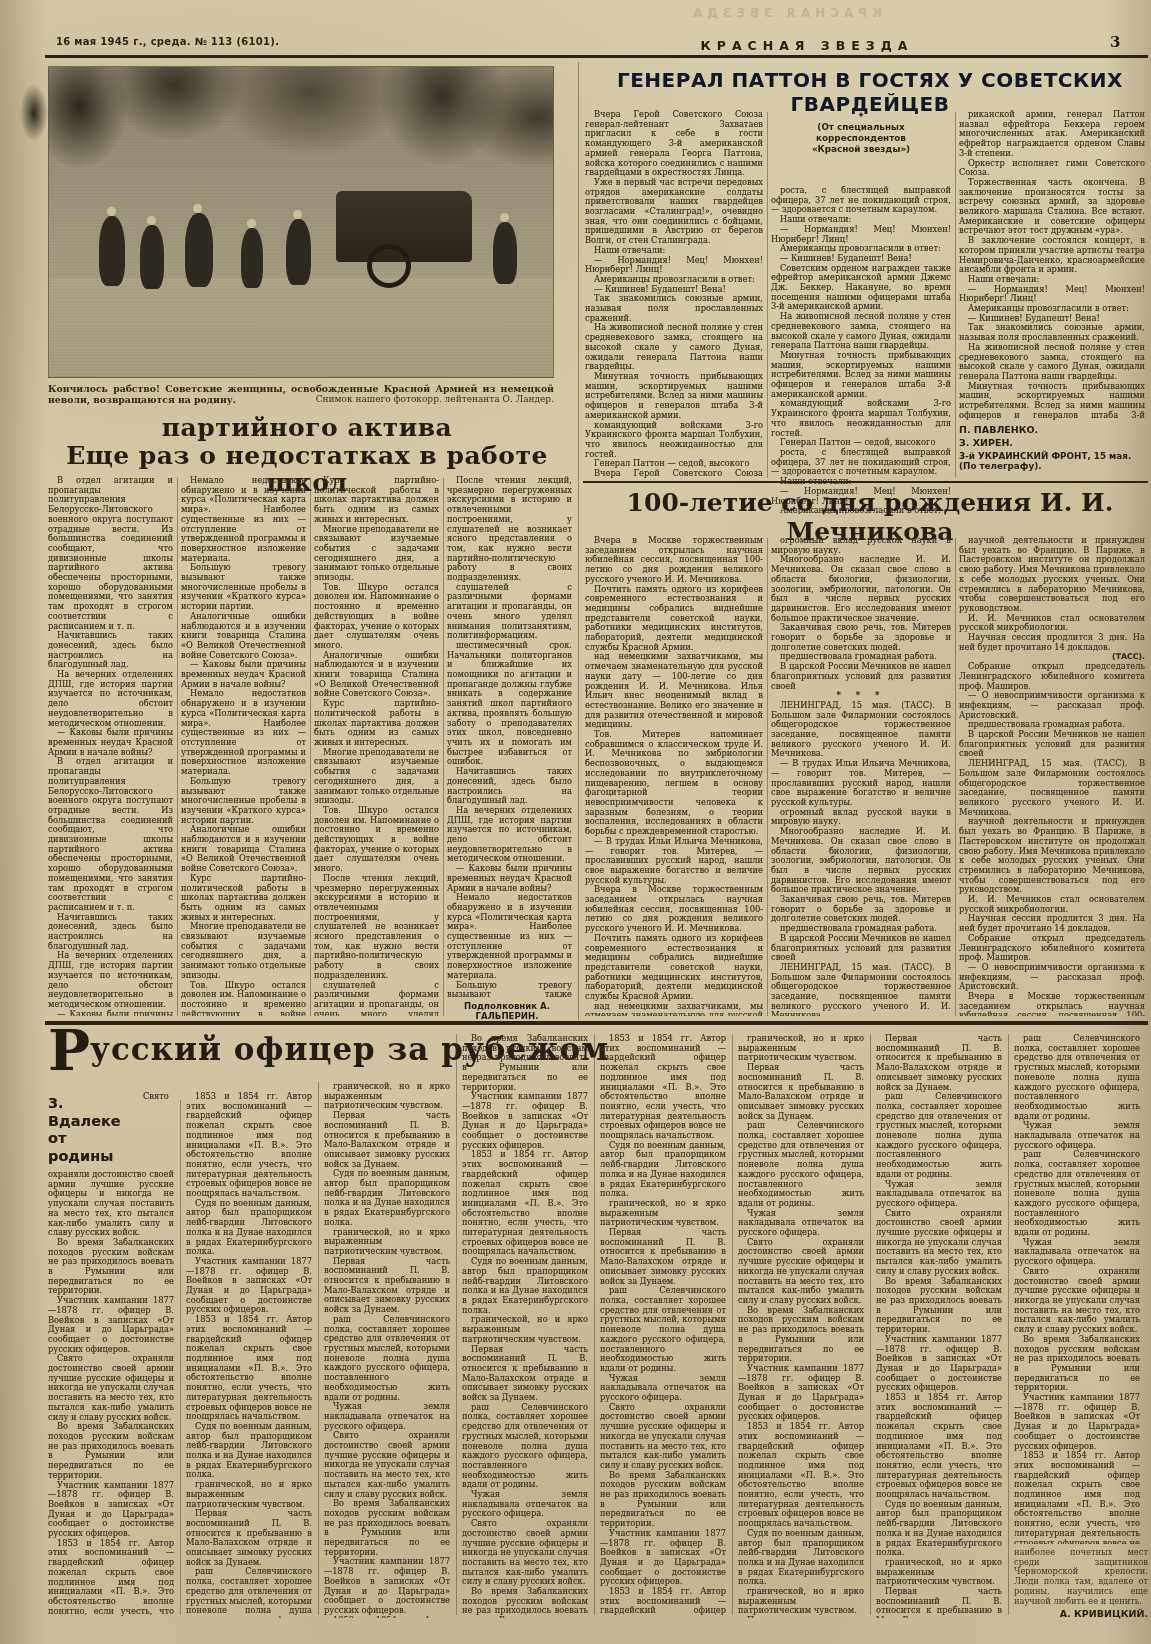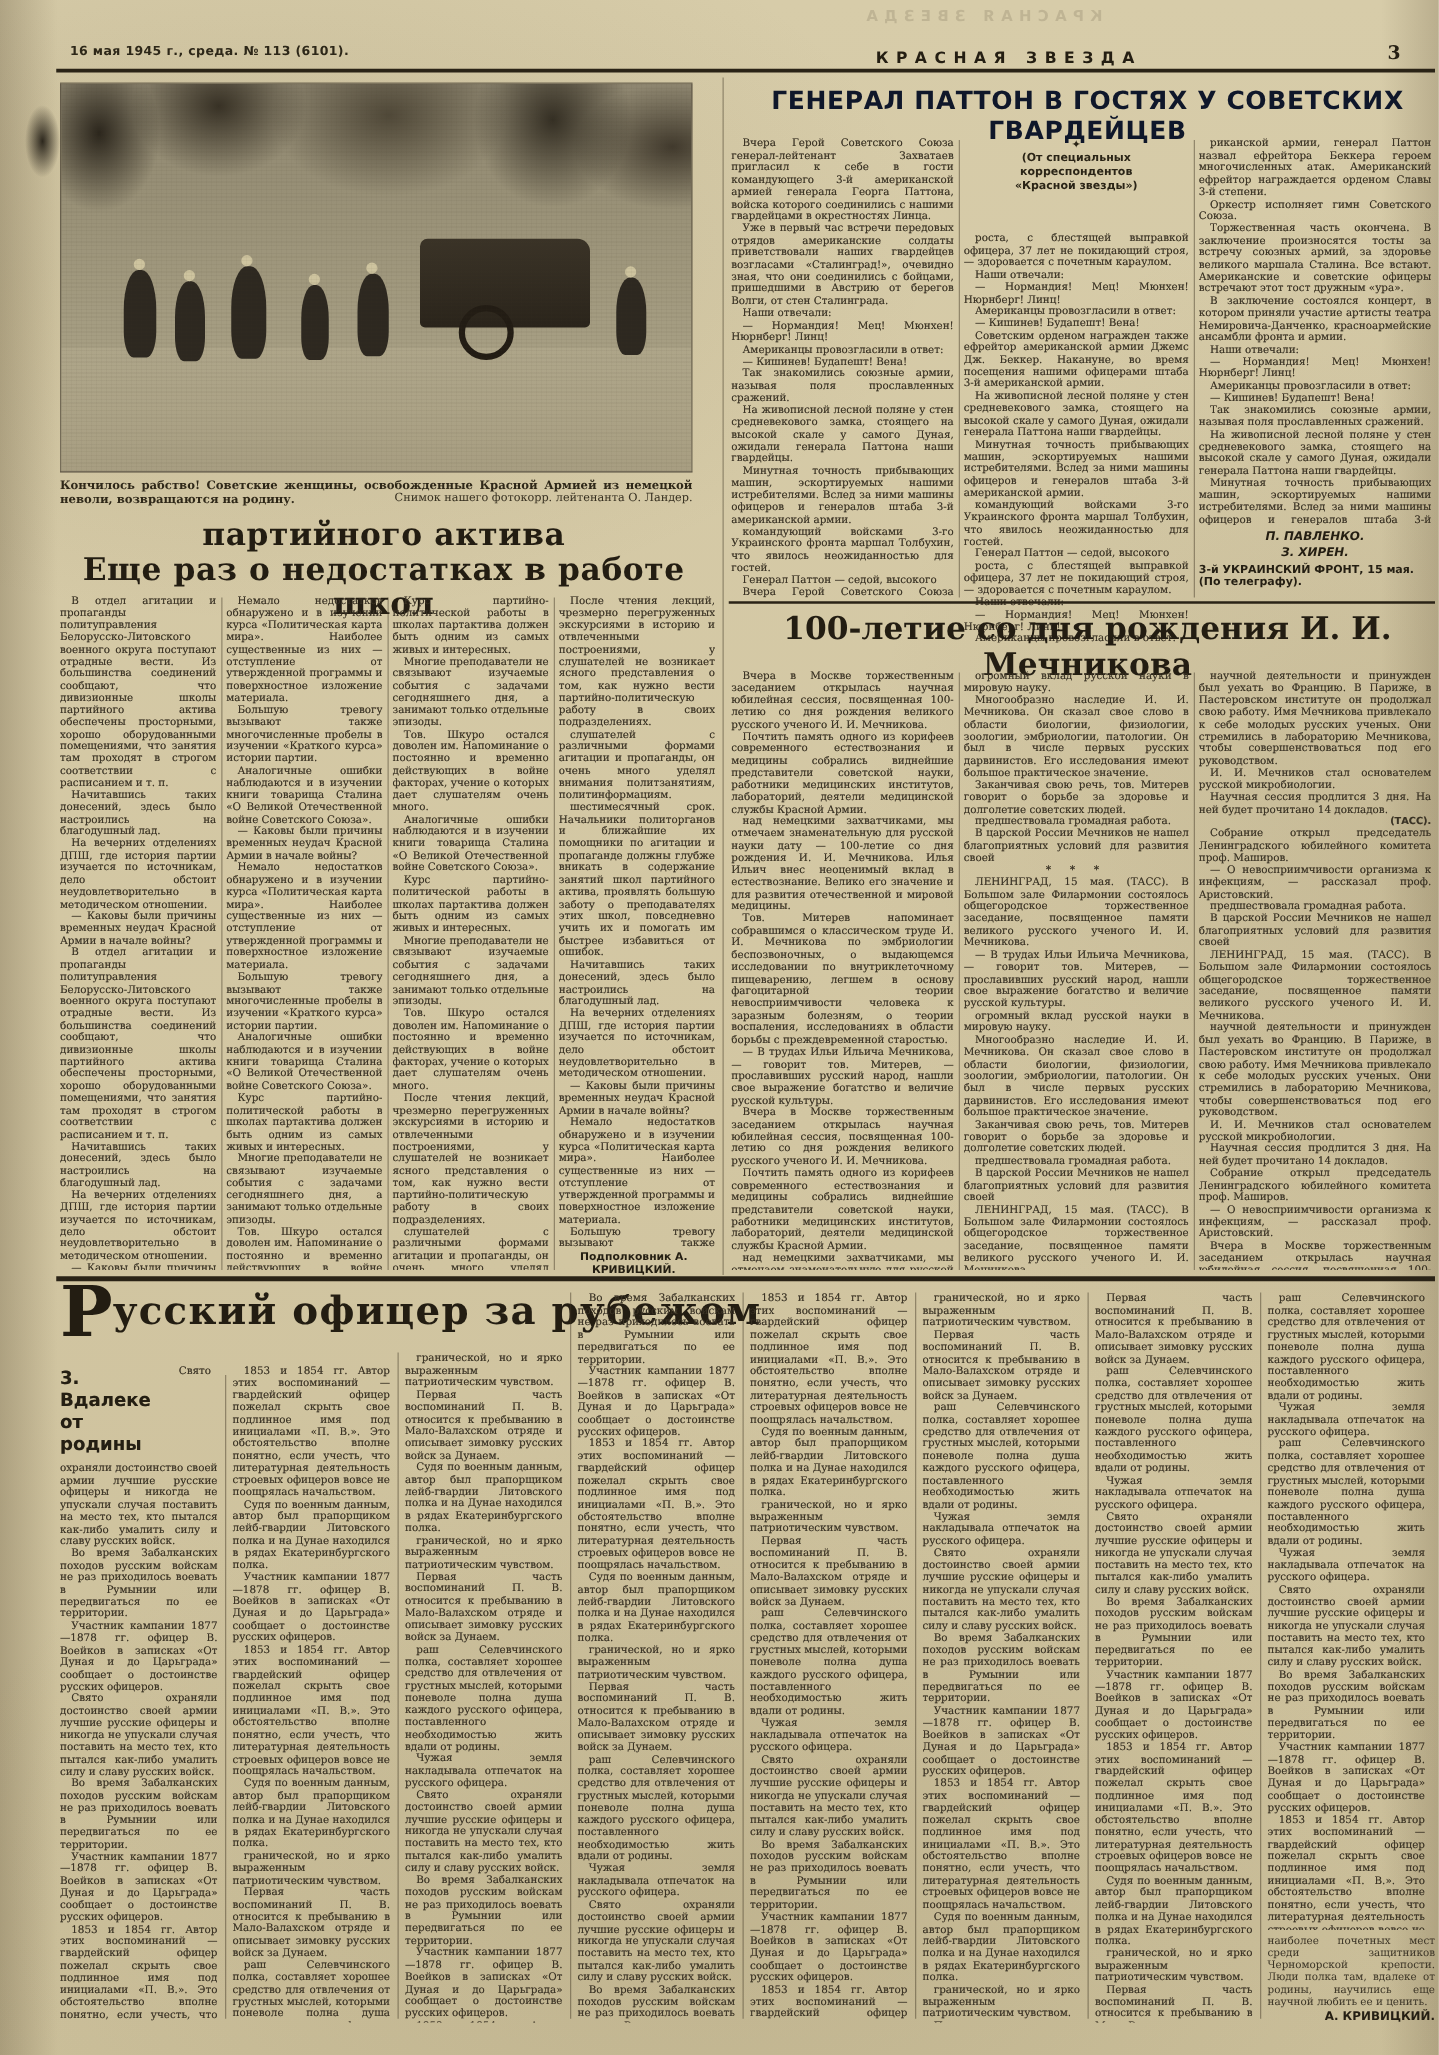--- a/index.html
+++ b/index.html
@@ -57,21 +57,21 @@
 
   
   .col{position:absolute;overflow:hidden;text-align:justify;font-size:8.3px;line-height:9.7px;color:#3a3325;text-shadow:0 0 .4px rgba(55,46,32,.5);}
   .col p{margin:0;text-indent:9px;}
   .col p.stars{text-align:center;text-indent:0;letter-spacing:6px;font-weight:bold;}
   .col p.wire-sig{text-align:right;text-indent:0;font-weight:bold;font-family:"DejaVu Sans","Liberation Sans",sans-serif;font-size:7.8px;}
 
   .kicker-star{left:771px;top:110px;width:180px;text-align:center;font-size:9px;color:#2a2416;}
   .patton-kicker{left:771px;top:122px;width:180px;text-align:center;font-family:"DejaVu Sans","Liberation Sans",sans-serif;font-weight:bold;font-size:8.8px;line-height:11px;color:#2a2416;}
   .sig-block{left:959px;top:424px;width:186px;font-family:"DejaVu Sans","Liberation Sans",sans-serif;color:#241e12;}
-  .sig-block .sig{text-align:center;font-weight:bold;font-size:9.5px;line-height:12.5px;font-style:italic;}
+  .sig-block .sig{text-align:left;font-weight:bold;font-size:9.5px;line-height:12.5px;}
   .sig-block .dl{font-weight:bold;font-size:8.8px;margin-top:2px;}
   .sig-block .wire{font-weight:bold;font-size:8.8px;}
   .school-sig{left:440px;top:1001px;width:134px;text-align:center;font-family:"DejaVu Sans","Liberation Sans",sans-serif;font-weight:bold;font-size:8.6px;color:#241e12;}
   .off-kicker{float:left;width:86px;padding:3px 7px 5px 0;font-family:"DejaVu Sans","Liberation Sans",sans-serif;font-weight:bold;font-size:14.5px;line-height:17.5px;color:#241e12;text-align:left;}
   .closing{left:1014px;top:1548px;width:134px;font-size:8.3px;line-height:9.7px;text-align:justify;color:#3a3325;}
   .off-sig{text-align:right;font-family:"DejaVu Sans","Liberation Sans",sans-serif;font-weight:bold;font-size:9.5px;margin-top:3px;color:#241e12;}
 
   .blob{left:20px;top:84px;width:28px;height:58px;border-radius:50%;
     background:radial-gradient(closest-side, rgba(18,14,8,.85), rgba(18,14,8,0));}
 </style>
@@ -144,21 +144,21 @@
 <div class="col" style="left:447px;top:476px;width:125px;height:522px;">
     <p>После чтения лекций, чрезмерно перегруженных экскурсиями в историю и отвлеченными построениями, у слушателей не возникает ясного представления о том, как нужно вести партийно-политическую работу в своих подразделениях.</p>
     <p>слушателей с различными формами агитации и пропаганды, он очень много уделял внимания политзанятиям, политинформациям.</p>
     <p>шестимесячный срок. Начальники политорганов и ближайшие их помощники по агитации и пропаганде должны глубже вникать в содержание занятий школ партийного актива, проявлять большую заботу о преподавателях этих школ, повседневно учить их и помогать им быстрее избавиться от ошибок.</p>
     <p>Начитавшись таких донесений, здесь было настроились на благодушный лад.</p>
     <p>На вечерних отделениях ДПШ, где история партии изучается по источникам, дело обстоит неудовлетворительно в методическом отношении.</p>
     <p>— Каковы были причины временных неудач Красной Армии в начале войны?</p>
     <p>Немало недостатков обнаружено и в изучении курса «Политическая карта мира». Наиболее существенные из них — отступление от утвержденной программы и поверхностное изложение материала.</p>
     <p>Большую тревогу вызывают также многочисленные пробелы в изучении «Краткого курса» истории партии.</p>
   </div>
-<div class="abs school-sig">Подполковник А. КРИВИЦКИЙ.</div>
+<div class="abs school-sig">Подполковник А. ГАЛЬПЕРИН.</div>
 <div class="vrule" style="left:177px;top:478px;height:538px;"></div>
 <div class="vrule" style="left:310px;top:478px;height:538px;"></div>
 <div class="vrule" style="left:443px;top:478px;height:538px;"></div>
 
 <div class="abs patton-hl">ГЕНЕРАЛ ПАТТОН В ГОСТЯХ У СОВЕТСКИХ ГВАРДЕЙЦЕВ</div>
 <div class="abs kicker-star">✦</div>
 <div class="abs patton-kicker">
   <div>(От специальных корреспондентов</div>
   <div>«Красной звезды»)</div>
 </div>

